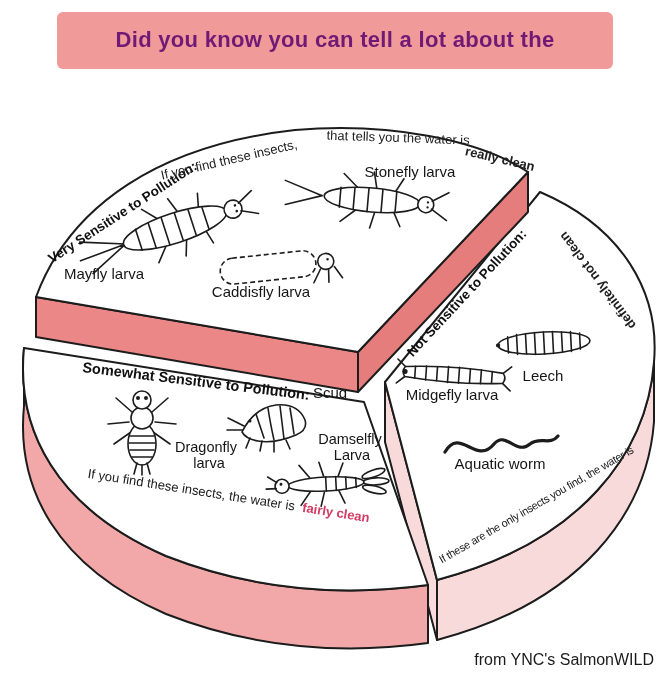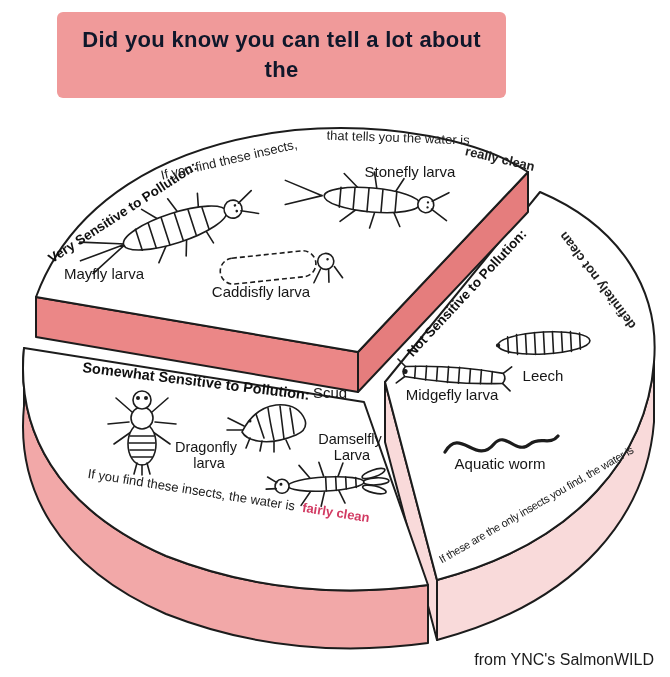--- a/index.html
+++ b/index.html
@@ -1,20 +1,20 @@
 <!DOCTYPE html>
 <html><head>
 <meta charset="utf-8">
 <style>
   html,body{margin:0;padding:0;background:#fff;}
   .stage{position:relative;width:670px;height:677px;background:#ffffff;overflow:hidden;
          font-family:"Liberation Sans",sans-serif;}
-  .banner{position:absolute;left:57px;top:12px;width:449px;box-sizing:border-box;
+  .banner{position:absolute;left:57px;top:12px;width:556px;box-sizing:border-box;
           background:#f09a9a;border-radius:6px;padding:13px 10px 14px;
-          text-align:center;color:#0f172a;font-weight:bold;font-size:22px;
+          text-align:center;color:#701a75;font-weight:bold;font-size:22px;
           line-height:1.35;letter-spacing:0.3px;}
   .chart{position:absolute;left:0;top:0;}
   .footer{position:absolute;right:16px;bottom:8px;font-size:16px;color:#1a1a1a;text-align:right;}
   
   .slice{stroke:#1c1c1c;stroke-width:2;stroke-linejoin:round;}
   .ins{stroke:#1c1c1c;stroke-width:1.6;fill:none;stroke-linecap:round;stroke-linejoin:round;}
   .insf{stroke:#1c1c1c;stroke-width:1.6;fill:#ffffff;stroke-linejoin:round;}
   .dot{fill:#1c1c1c;stroke:none;}
   .lbl{font-family:"Liberation Sans",sans-serif;font-size:15px;fill:#161616;}
   .lbl2{font-family:"Liberation Sans",sans-serif;font-size:14.5px;fill:#161616;}

